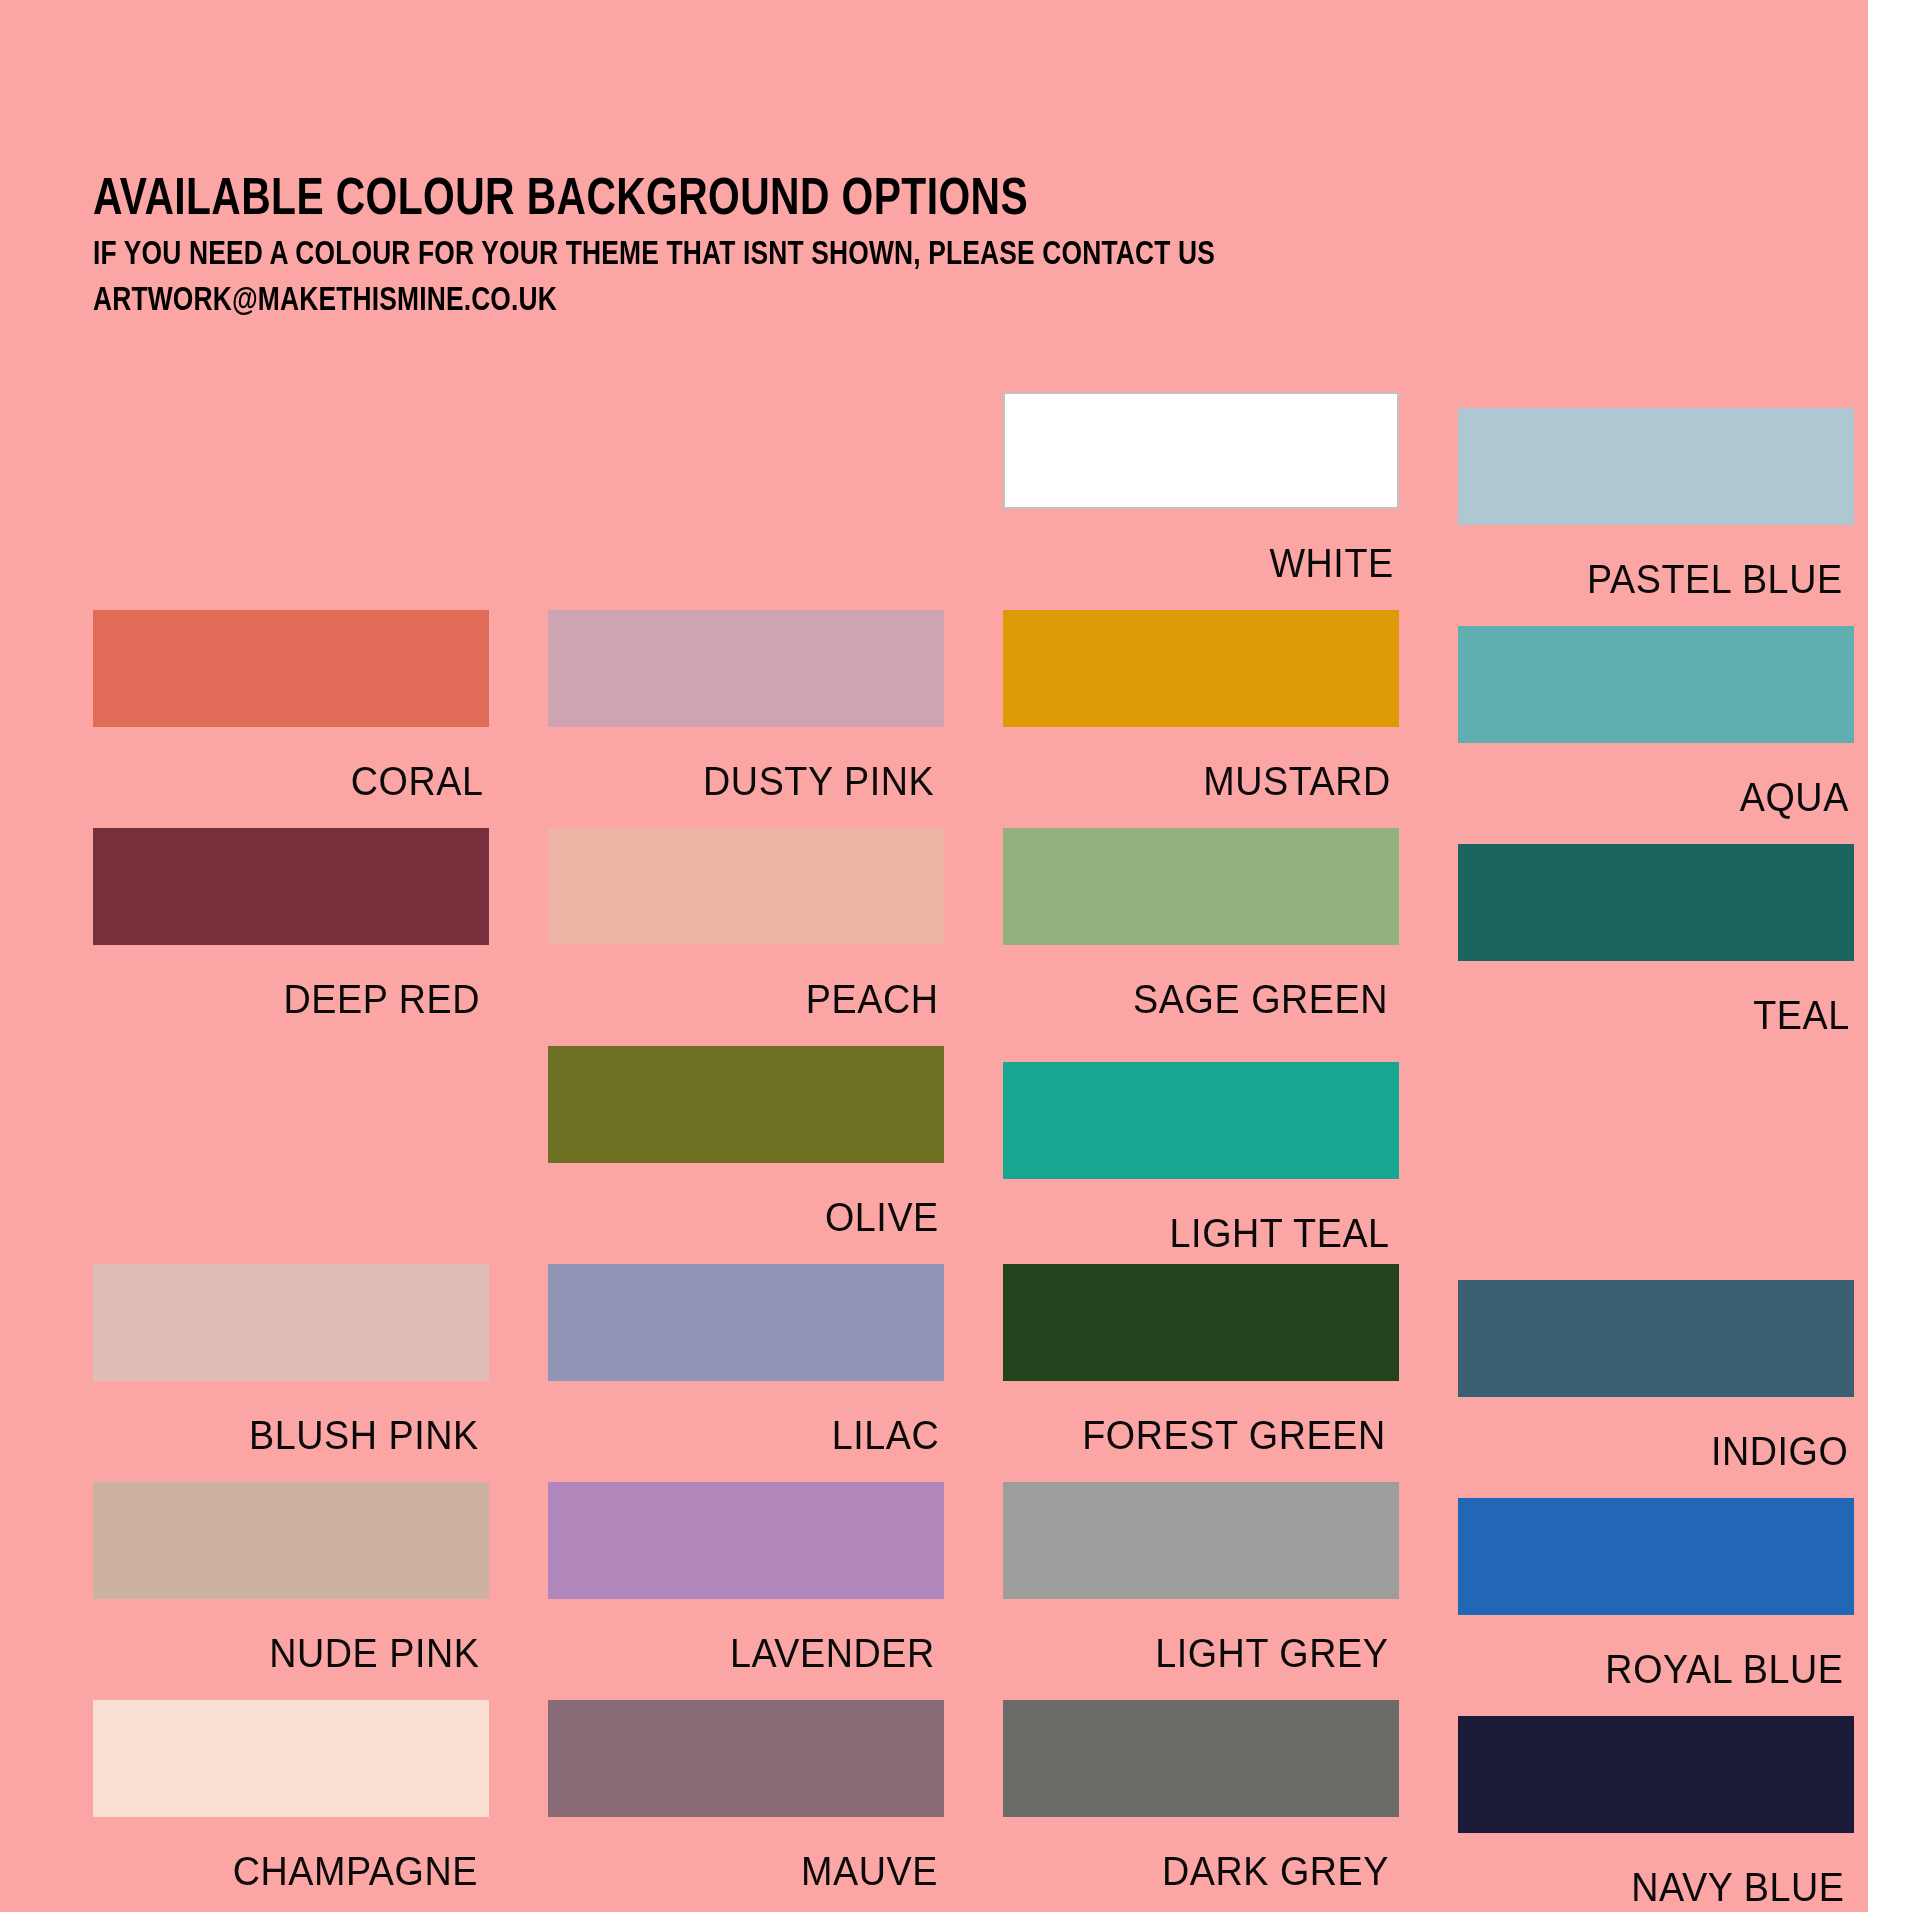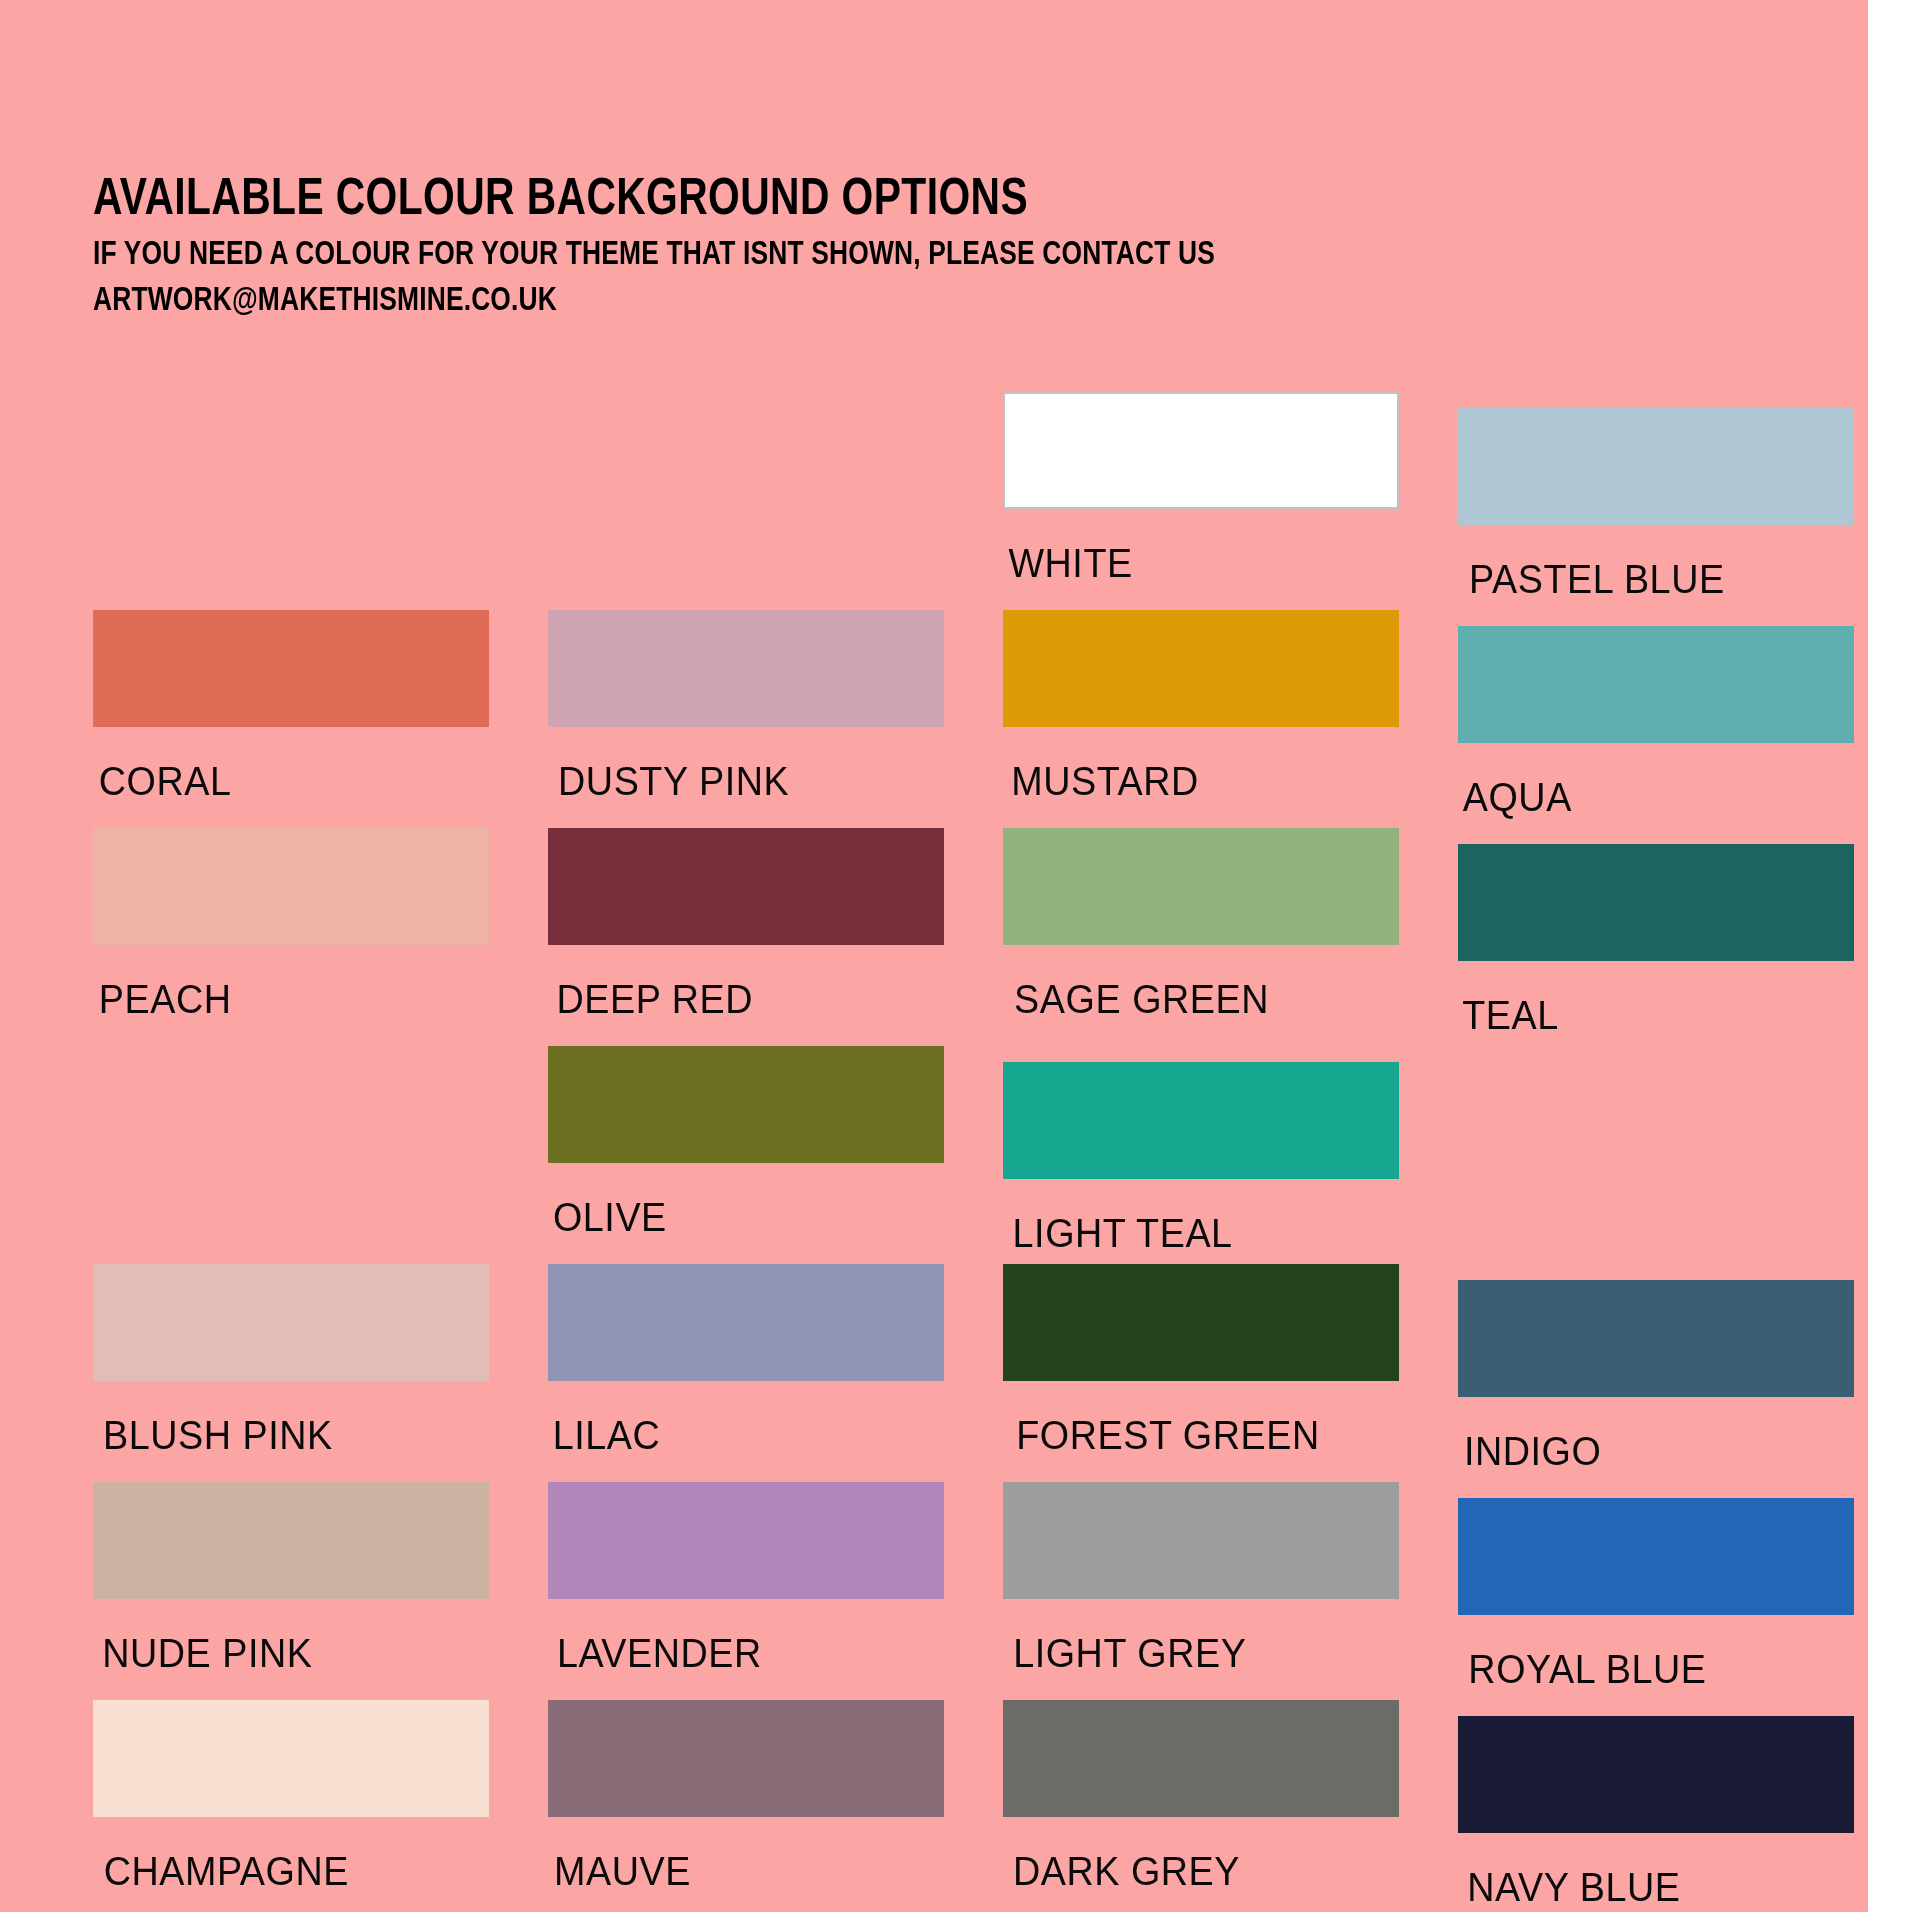--- a/index.html
+++ b/index.html
@@ -80,21 +80,21 @@
   .grid-row {
     display: flex;
     width: 1762px;
     height: 218px;
   }
   .cell {
     width: 396px;
     margin-right: 59px;
     display: flex;
     flex-direction: column;
-    align-items: flex-start;
+    align-items: flex-end;
   }
   .cell:last-child { margin-right: 0; margin-top: 16px; }
   .cell.empty .swatch,
   .cell.empty .swatch-label { visibility: hidden; }
 
   .swatch {
     width: 396px;
     height: 117px;
     box-sizing: border-box;
     display: block;
@@ -158,26 +158,26 @@
           <div class="swatch" style="background-color: rgb(221, 154, 4);"></div>
           <div class="swatch-label">MUSTARD</div>
         </div>
         <div class="cell">
           <div class="swatch" style="background-color: rgb(95, 175, 176);"></div>
           <div class="swatch-label">AQUA</div>
         </div>
       </div>
       <div class="grid-row">
         <div class="cell">
+          <div class="swatch" style="background-color: rgb(119, 48, 59);"></div>
+          <div class="swatch-label">DEEP RED</div>
+        </div>
+        <div class="cell">
           <div class="swatch" style="background-color: rgb(237, 179, 164);"></div>
           <div class="swatch-label">PEACH</div>
-        </div>
-        <div class="cell">
-          <div class="swatch" style="background-color: rgb(119, 48, 59);"></div>
-          <div class="swatch-label">DEEP RED</div>
         </div>
         <div class="cell">
           <div class="swatch" style="background-color: rgb(145, 178, 124);"></div>
           <div class="swatch-label">SAGE GREEN</div>
         </div>
         <div class="cell">
           <div class="swatch" style="background-color: rgb(28, 100, 96);"></div>
           <div class="swatch-label">TEAL</div>
         </div>
       </div>

